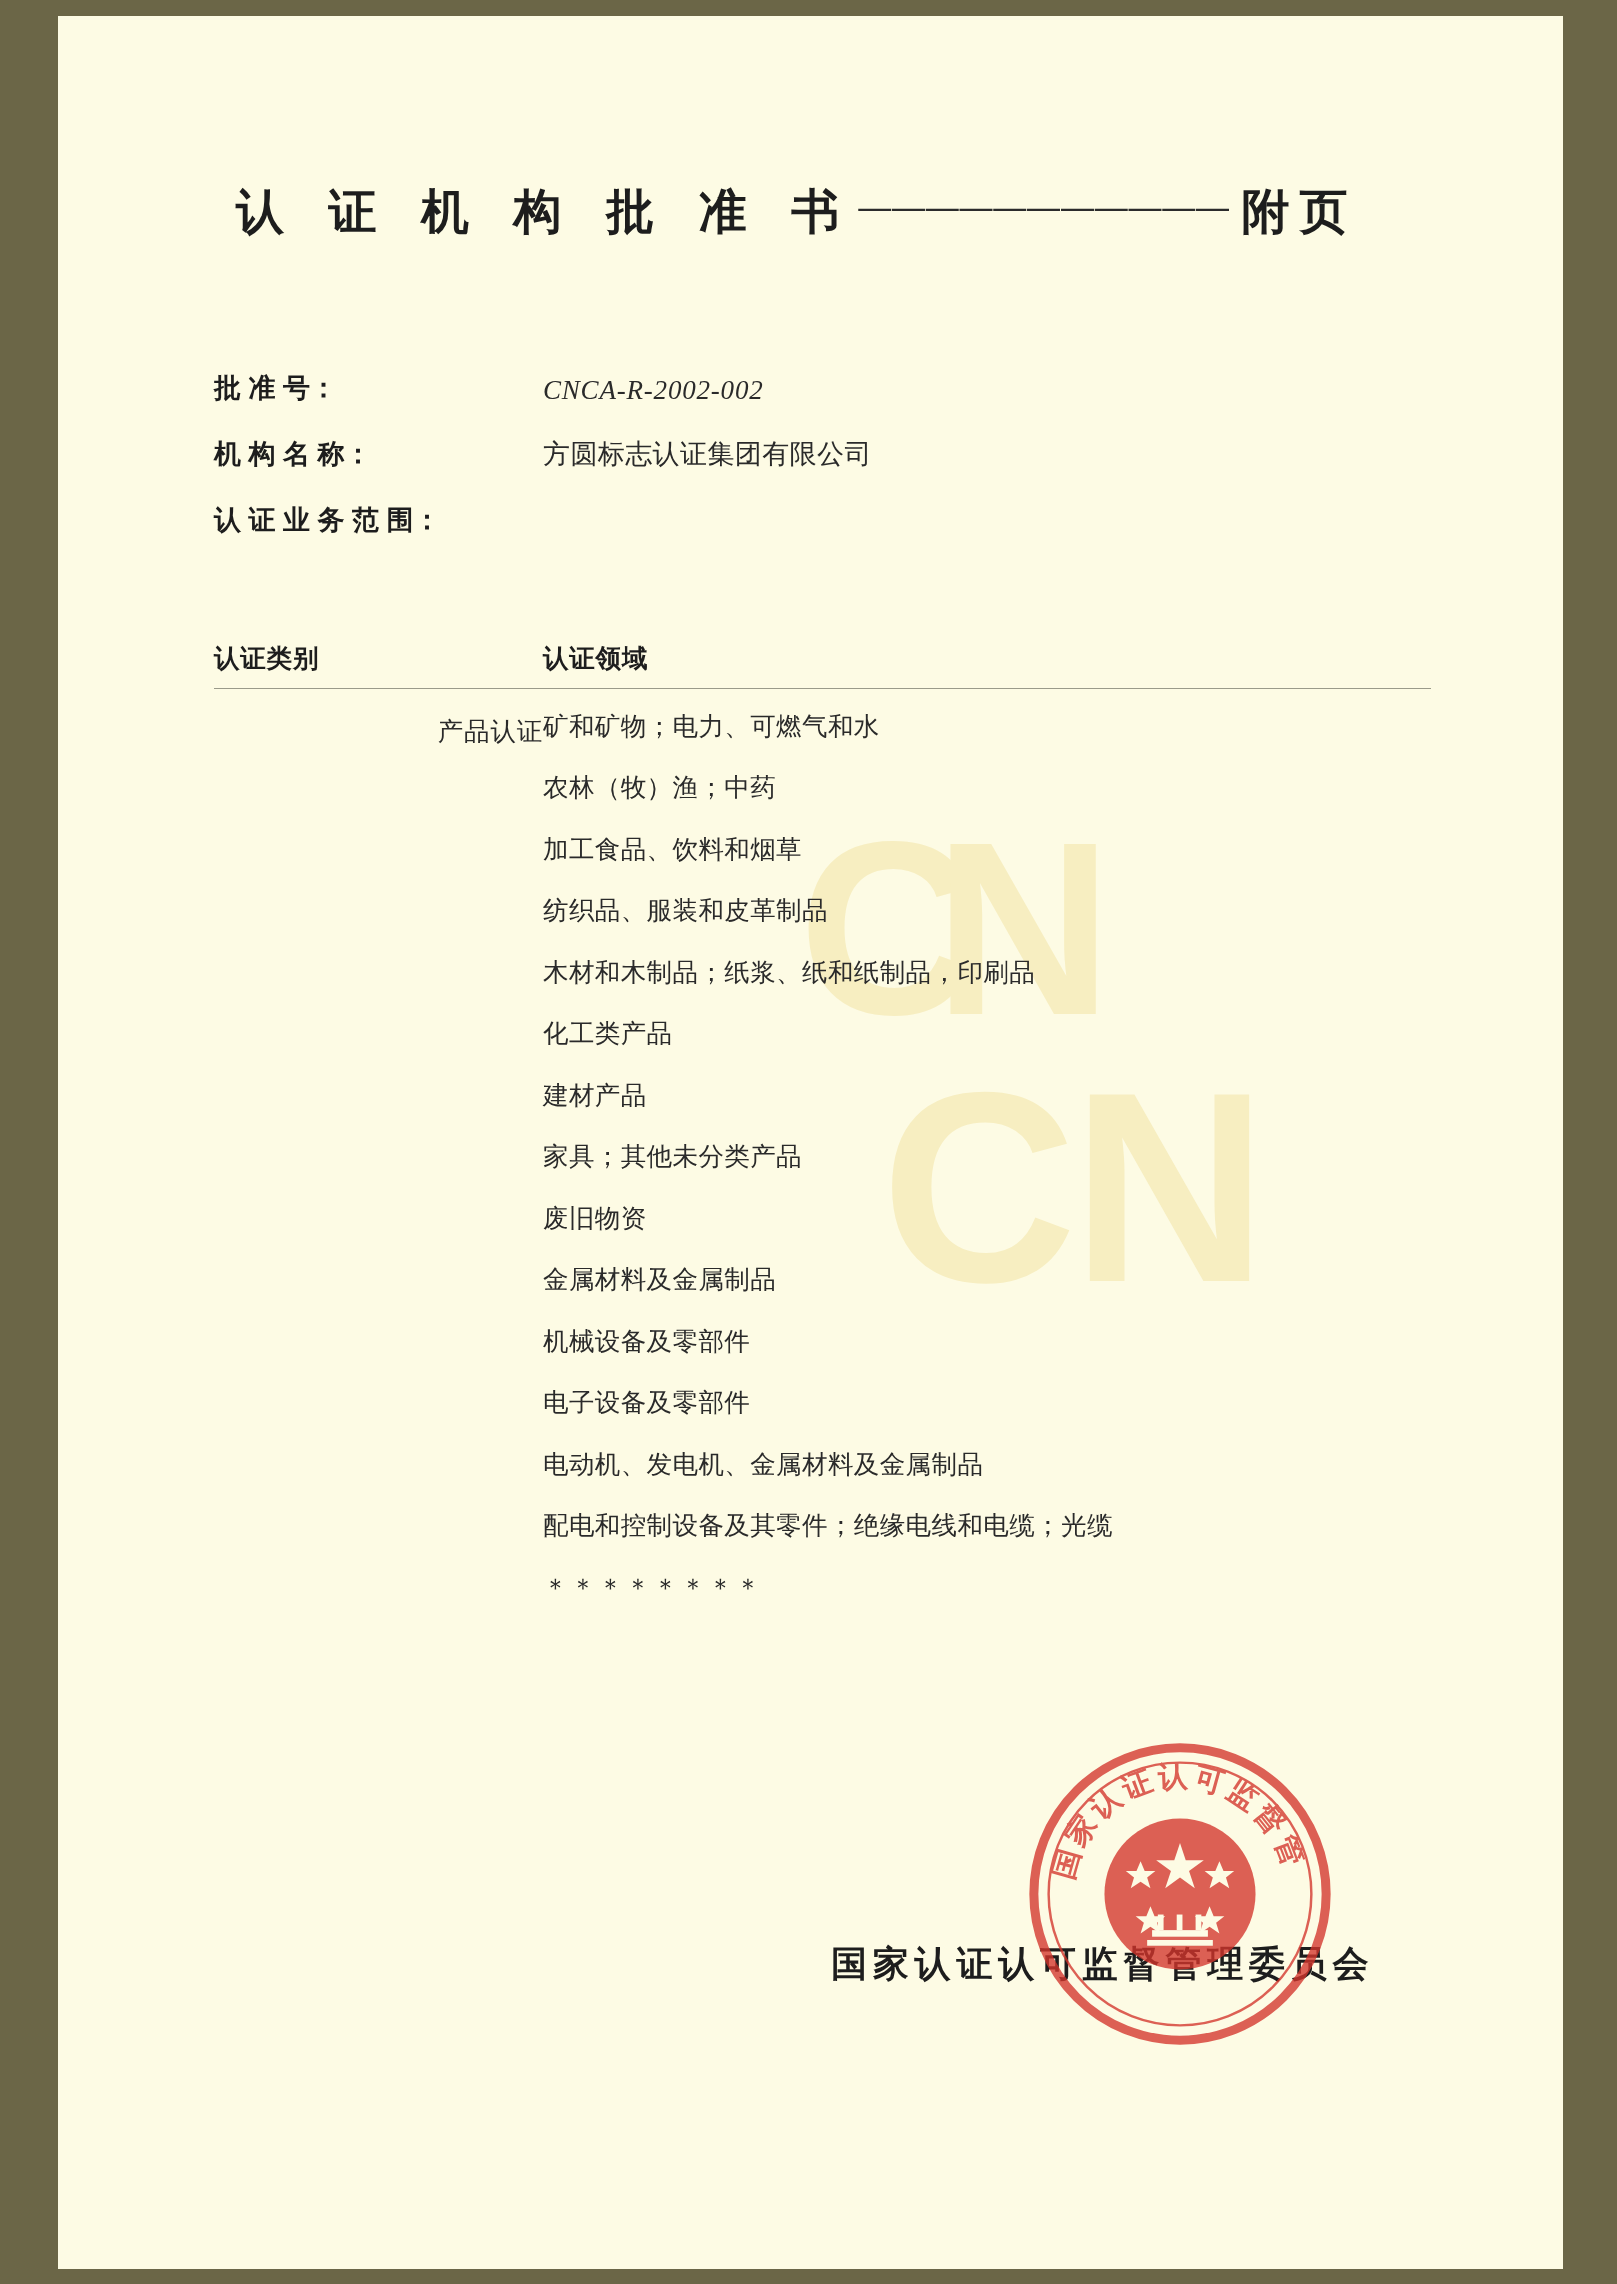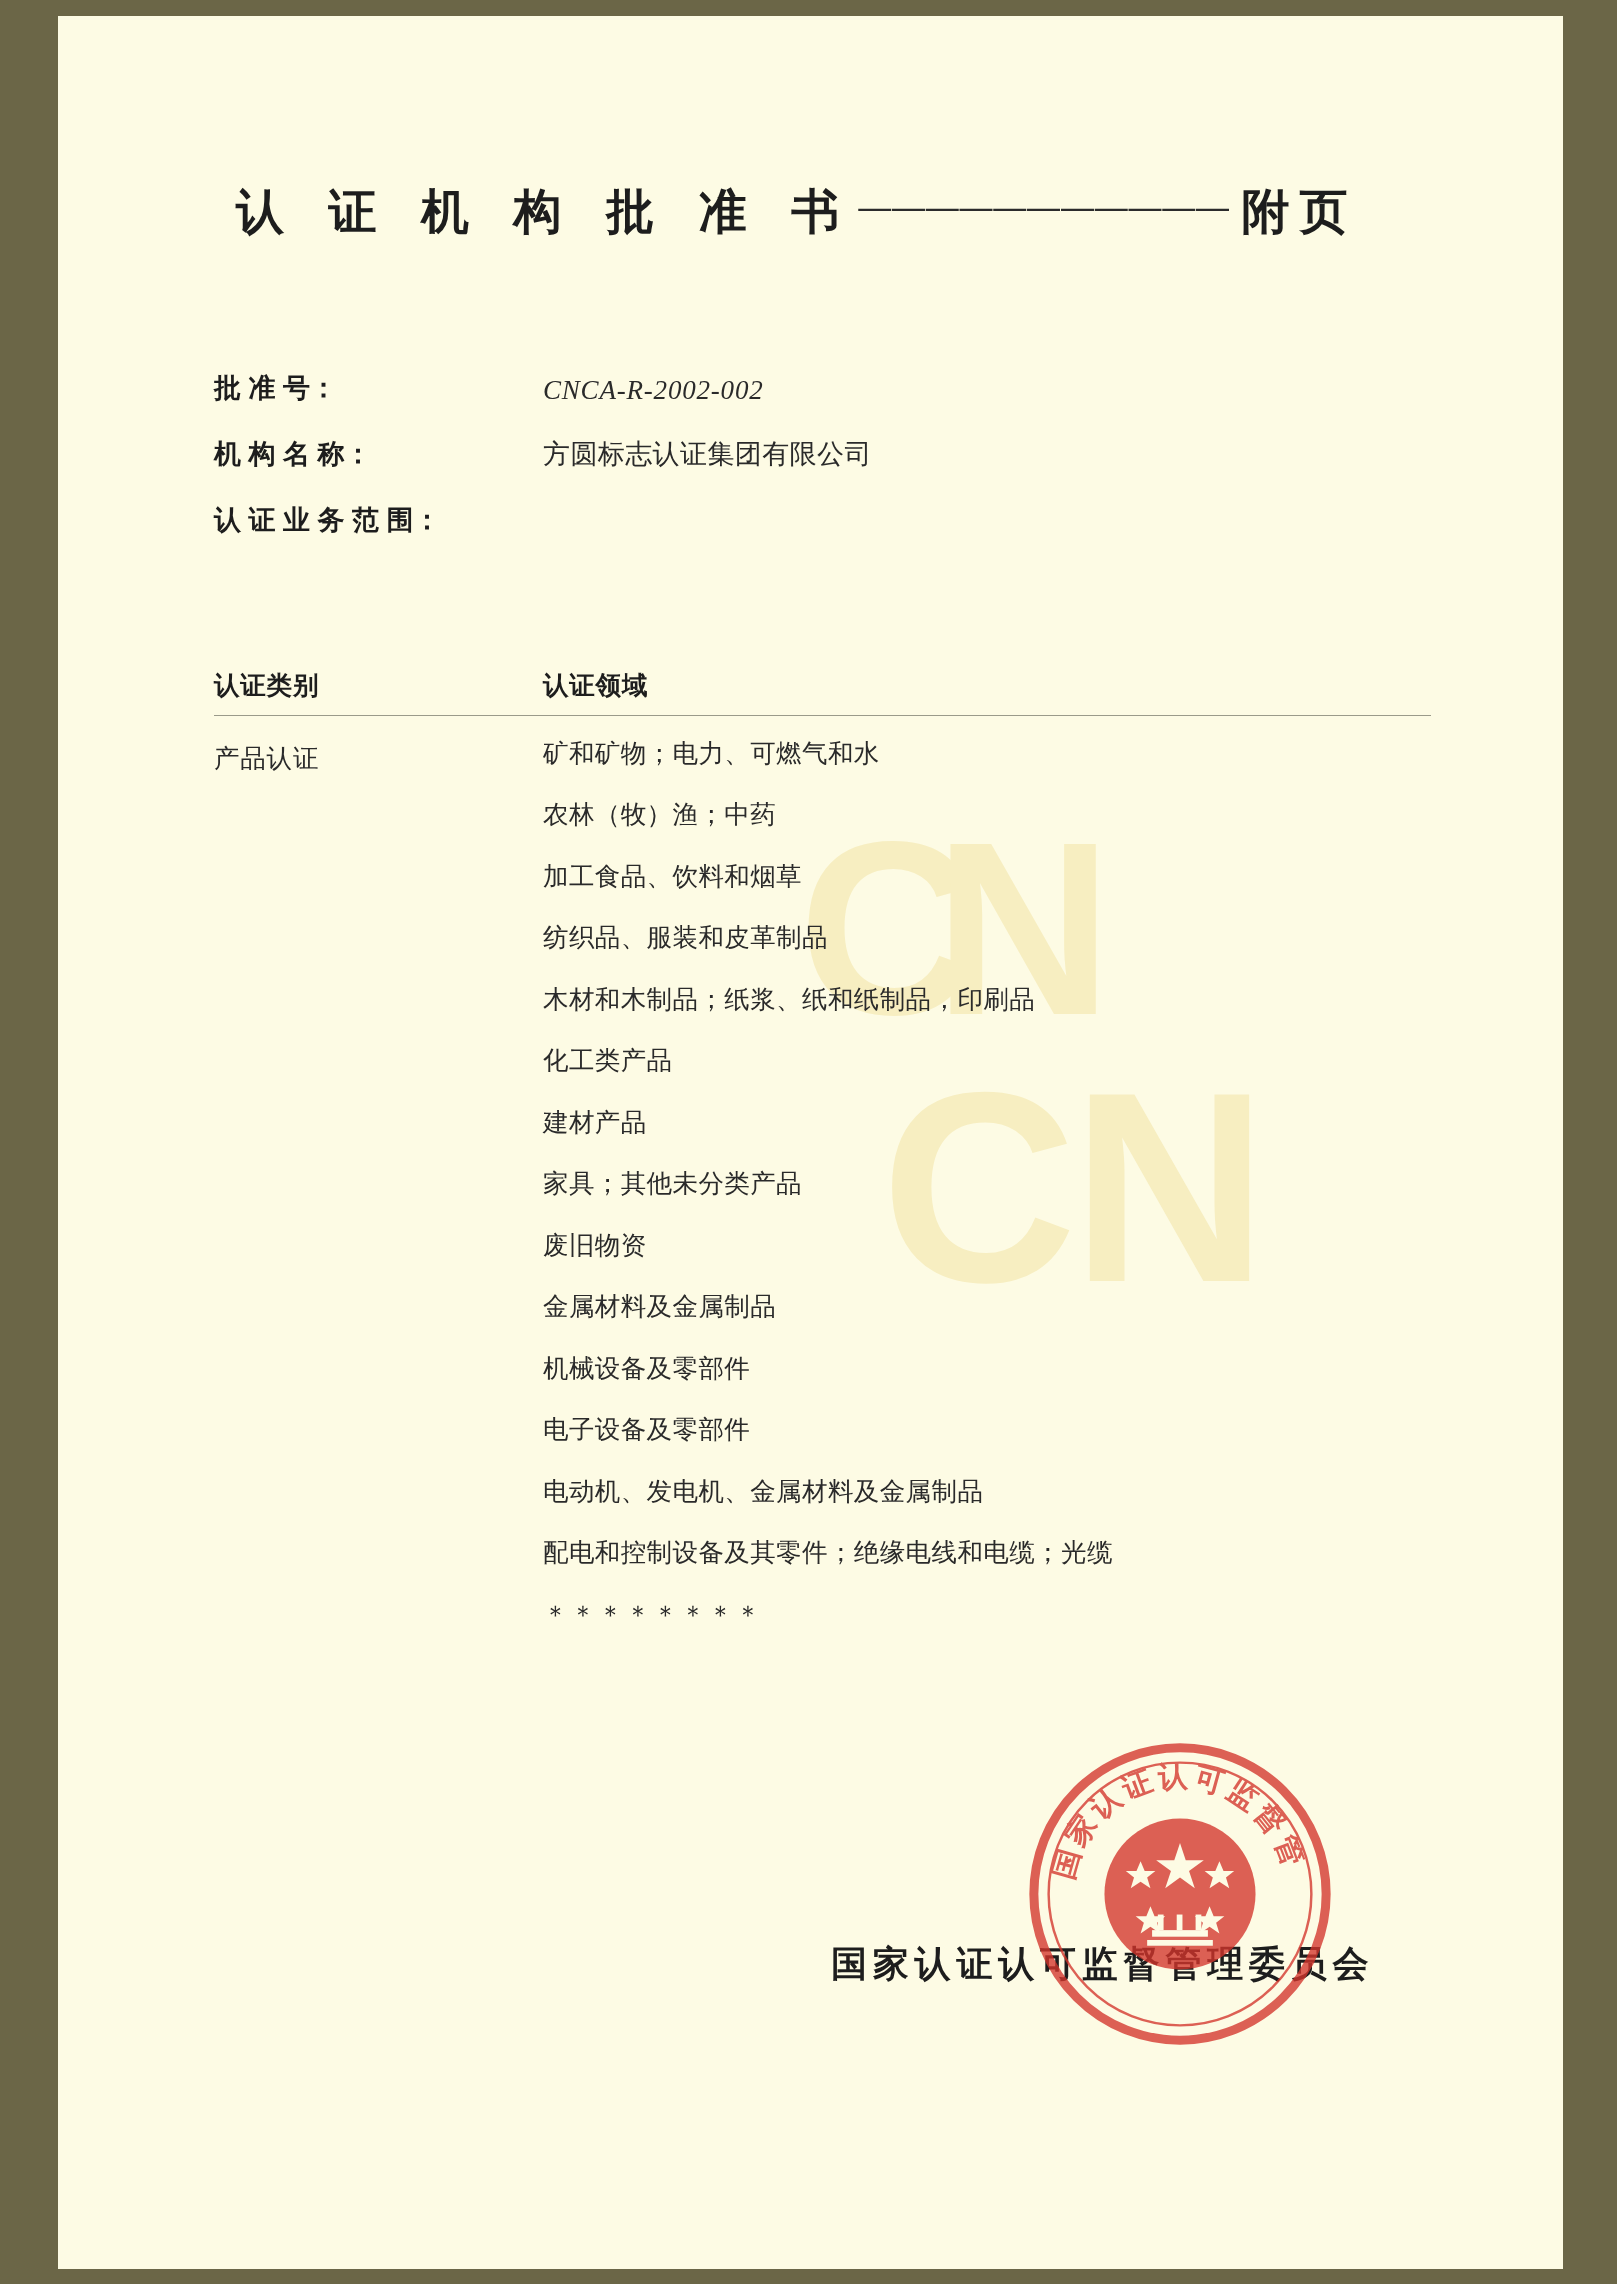--- a/index.html
+++ b/index.html
@@ -126,40 +126,40 @@
   .table {
     position: absolute;
     left: 156px;
     top: 625px;
     width: 1217px;
   }
   .table-head {
     display: flex;
     padding-bottom: 11.5px;
     border-bottom: 1.6px solid #9a9a8a;
-    margin-top: 27px;
   }
   .col-a { width: 329px; }
   .col-b { flex: 1; }
   .th {
     font-family: "Liberation Sans", "DejaVu Sans", sans-serif;
     font-weight: bold;
     font-size: 25.5px;
     color: #1d1d1d;
     letter-spacing: 0.8px;
   }
   .table-body {
     display: flex;
     padding-top: 25px;
   }
   .category {
     font-family: "Liberation Serif", "DejaVu Serif", serif;
     font-size: 25.5px;
     color: #2a2a2a;
     letter-spacing: 0.8px;
+    text-align: right;
   }
   .scope-list {
     list-style: none;
     margin: 0;
     padding: 0;
   }
   .scope-item {
     font-family: "Liberation Serif", "DejaVu Serif", serif;
     font-size: 25.5px;
     color: #2a2a2a;

